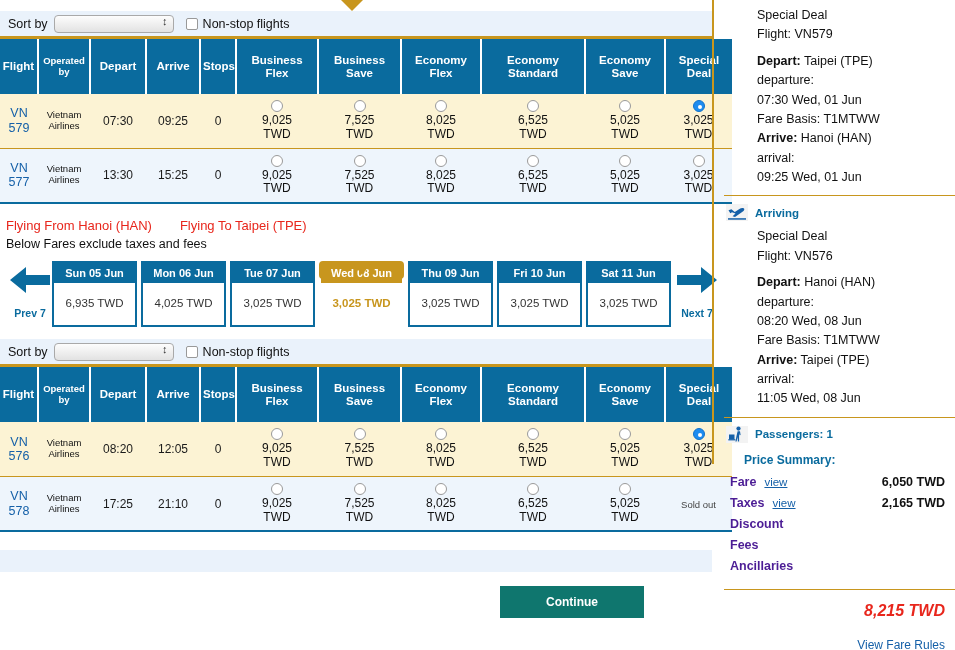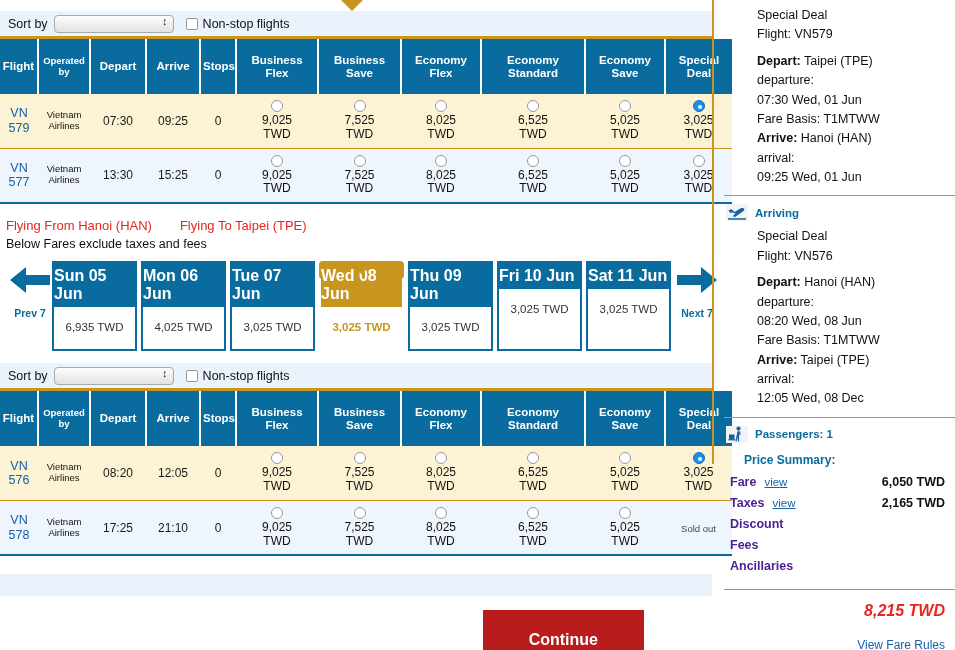--- a/index.html
+++ b/index.html
@@ -114,42 +114,42 @@
   
   .datestrip { display:flex; align-items:flex-start; padding-left:2px; position:relative; }
   .navcell { width:56px; text-align:center; padding-top:4px; }
   .navcell .arr { display:block; margin:0 auto; }
   .navcell .navlbl { font-size:10.5px; font-weight:bold; color:#0a6b9e; margin-top:12px; }
   .dcard {
     width:85px; margin-right:4px; background:#fff;
     border:2px solid #0a6b9e; position:relative;
   }
   .dcard .dhead {
-    background:#0a6b9e; color:#fff; font-size:16px; font-weight:bold;
-    text-align:left; padding:4px 0;
+    background:#0a6b9e; color:#fff; font-size:11px; font-weight:bold;
+    text-align:center; padding:4px 0;
   }
   .dcard .dprice {
     text-align:center; font-size:11.5px; color:#333;
     padding:14px 0 16px;
   }
   .dcard.sel { border-color:#c8961e; }
   .dcard.sel .dhead { background:#c8961e; }
   .dcard.sel .dprice { color:#c8961e; font-weight:bold; }
   .dcard.sel::after {
     content:""; position:absolute; left:50%; margin-left:-10px; bottom:-13px;
     width:0;height:0;border-left:10px solid transparent;border-right:10px solid transparent;
     border-top:13px solid #c8961e;
   }
 
   
   .lightbar { background:#eaf2fb; height:22px; margin-top:18px; }
   .btnrow { display:flex; justify-content:flex-end; padding:14px 68px 0 0; }
   .btn-continue {
-    background:#b91c1c; color:#fff; font-weight:bold; font-size:16px;
-    border:none; padding:21px 46px; cursor:pointer;
+    background:#0f766e; color:#fff; font-weight:bold; font-size:12px;
+    border:none; padding:9px 46px; cursor:pointer;
   }
 
   
   .sbsec { padding:4px 0 8px 0; }
   .sbsec.div { border-bottom:1px solid #c8961e; }
   .sb-head { display:flex; align-items:center; gap:7px; margin:4px 0 6px 2px; }
   .sb-head .ic { width:22px; height:17px; background:#f3f3f3; display:flex; align-items:center; justify-content:center; }
   .sb-head .htxt { color:#0a6b9e; font-weight:bold; font-size:11.5px; }
   .sb-body { padding-left:33px; }
   .sb-line { font-size:12.5px; line-height:1.55; color:#111; }
@@ -505,21 +505,21 @@
           <span>Hanoi (HAN)</span>
         </div>
         <div class="sb-line">departure:</div>
         <div class="sb-line">08:20 Wed, 08 Jun</div>
         <div class="sb-line">Fare Basis: T1MTWW</div>
         <div class="sb-line">
           <b>Arrive:</b>
           <span>Taipei (TPE)</span>
         </div>
         <div class="sb-line">arrival:</div>
-        <div class="sb-line">12:05 Wed, 08 Dec</div>
+        <div class="sb-line">11:05 Wed, 08 Jun</div>
       </div>
     </div>
 
     <div class="sbsec">
       <div class="sb-head">
         <span class="ic">
           <svg width="18" height="16" viewBox="0 0 18 16">
             <circle cx="10.5" cy="2.6" r="2.1" fill="#1560a8"></circle>
             <path d="M9.6 5.2 L12.0 5.2 L12.6 9.0 L11.6 9.2 L11.1 7.0 L11.1 15.5 L9.9 15.5 L9.6 11.0 L8.6 15.5 L7.4 15.5 L8.6 9.4 Z" fill="#1560a8"></path>
             <rect x="1" y="8.5" width="5.5" height="5" fill="#1560a8"></rect>

